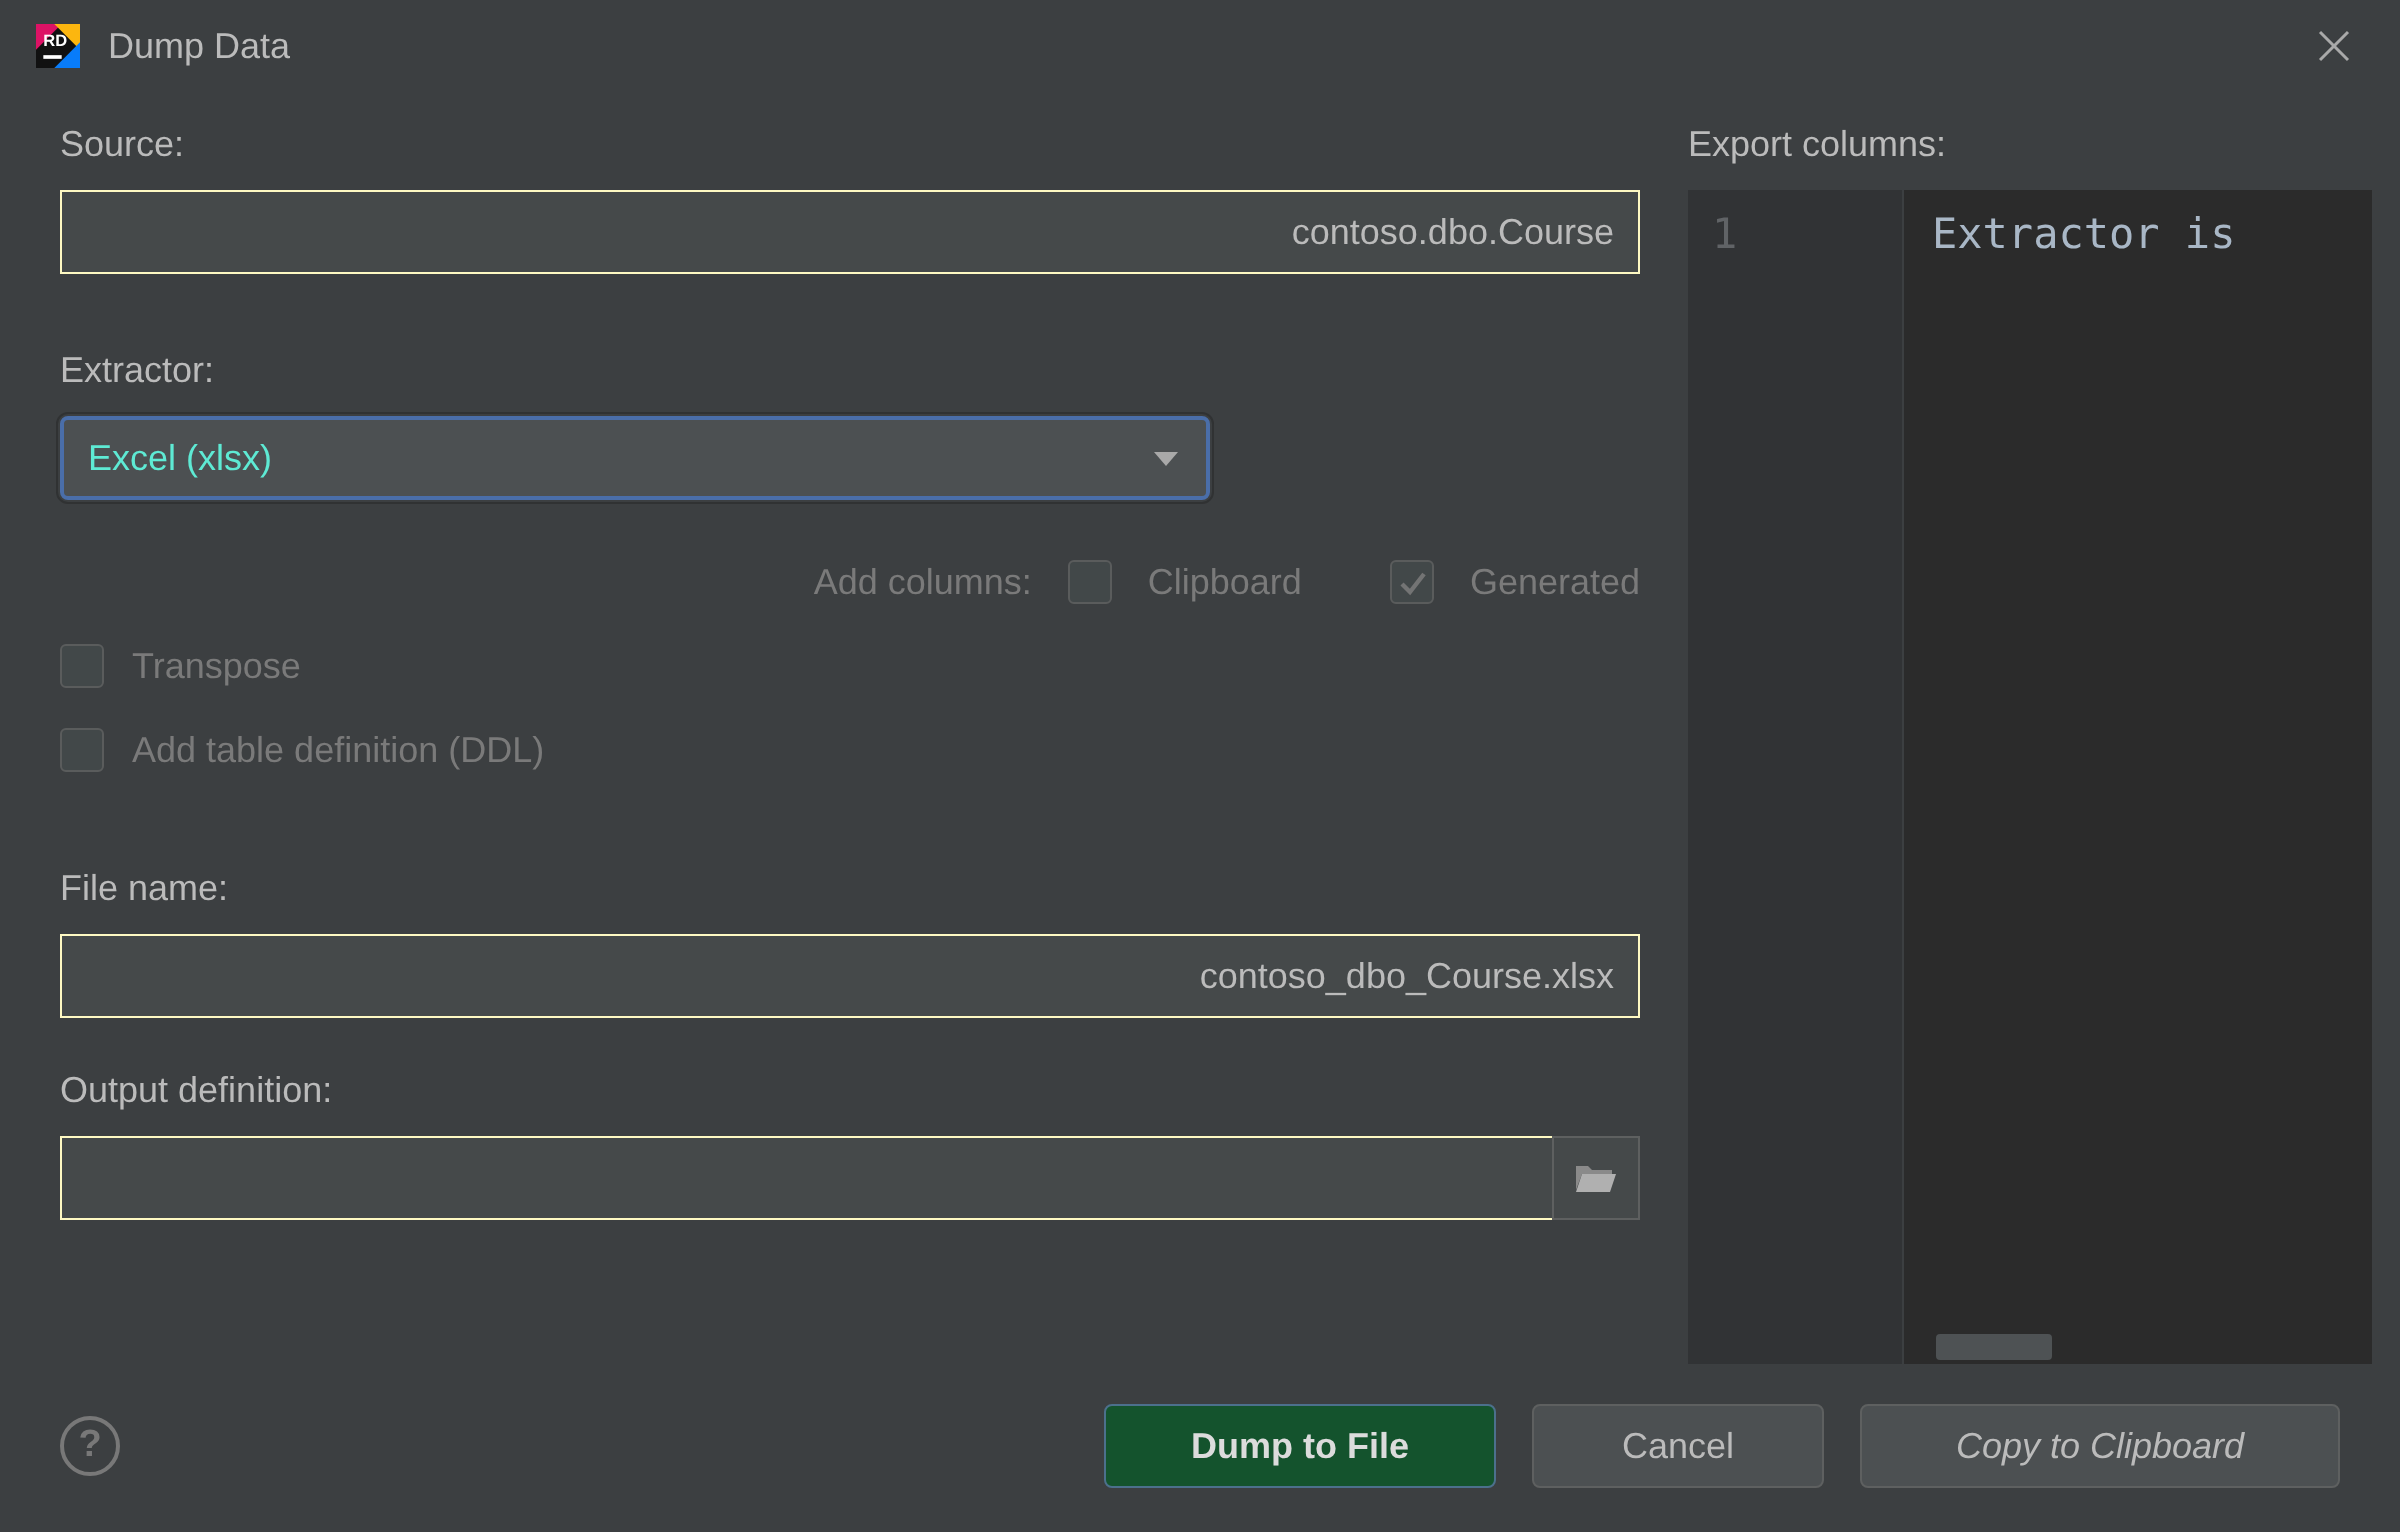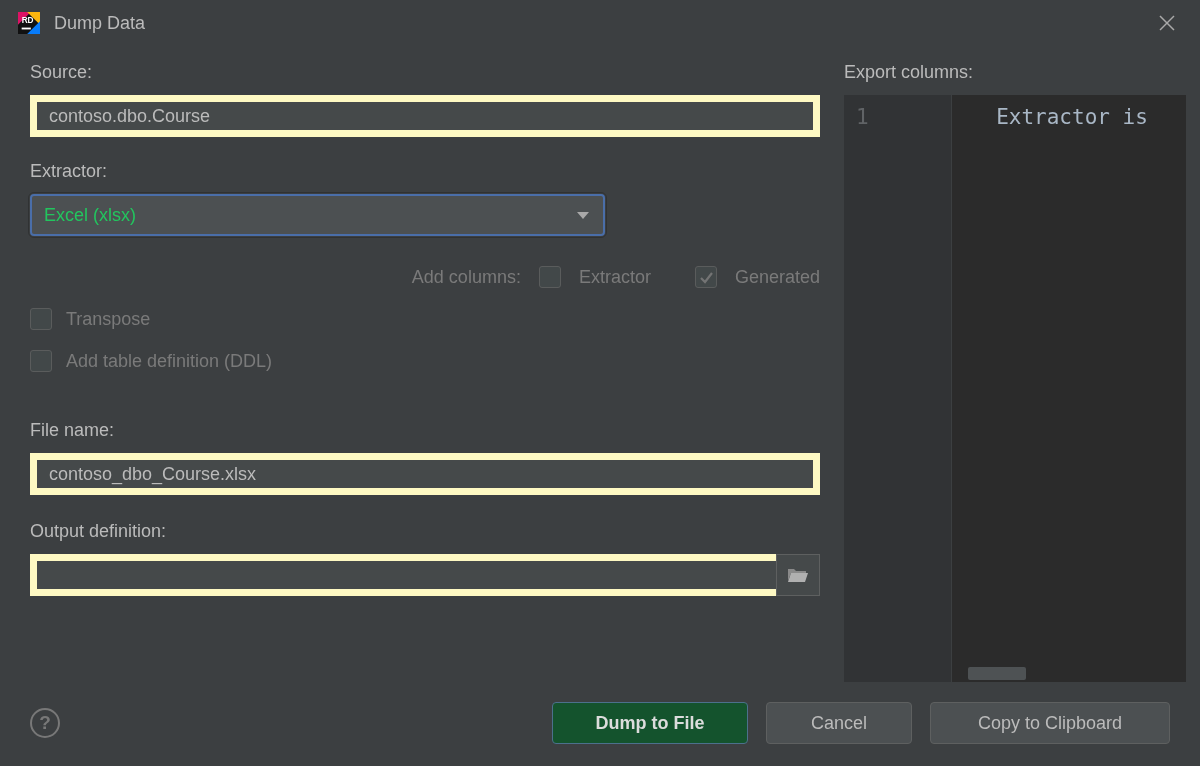--- a/index.html
+++ b/index.html
@@ -59,56 +59,57 @@
 
   .field-label {
     font-size: 18px;
     color: #bbbbbb;
     margin-bottom: 12px;
   }
   .text-input {
     width: 100%;
     height: 42px;
     background: #45494a;
-    border: 7px solid #fef9c3;
+    border: 1px solid #fef9c3;
     color: #bbbbbb;
     font-size: 18px;
     padding: 0 12px;
     outline: none;
     font-family: inherit;
+    text-align: right;
   }
   .text-input.empty { background: #45494a; }
   .select-wrap {
     width: 575px;
     position: relative;
   }
   .select-box {
     width: 100%;
     height: 42px;
     background: #4c5052;
     border: 2px solid #4a6ea9;
     border-radius: 4px;
-    color: #22c55e;
+    color: #5eead4;
     font-size: 18px;
     padding: 0 40px 0 12px;
     display: flex;
     align-items: center;
     cursor: pointer;
     outline: 1px solid #303233;
     outline-offset: 1px;
   }
   .select-caret {
     position: absolute;
     right: 16px; top: 50%;
     transform: translateY(-50%);
     color: #a9a9a9;
     pointer-events: none;
   }
 
-  .row-gap-1 { margin-top: 24px; }
+  .row-gap-1 { margin-top: 38px; }
   .row-gap-2 { margin-top: 30px; }
   .row-gap-4 { margin-top: 48px; }
   .row-gap-5 { margin-top: 26px; }
 
   .inline-row {
     display: flex;
     align-items: center;
     gap: 18px;
     color: #7a7a7a;
     font-size: 18px;
@@ -166,21 +167,20 @@
     color: #606366;
     padding: 10px 14px 0 12px;
     text-align: left;
     font-size: 21px;
     border-right: 1px solid #3c3f41;
   }
   .editor-body {
     flex: 1;
     padding: 10px 8px 11px 14px;
     white-space: nowrap;
-    text-align: center;
   }
   .scroll-thumb-h {
     position: absolute;
     bottom: 2px;
     left: 124px;
     width: 58px;
     height: 13px;
     background: #4e5254;
     border-radius: 2px;
   }
@@ -214,21 +214,21 @@
     cursor: pointer;
   }
   .btn.primary {
     background: #14532d;
     border-color: #4c708c;
     color: #dcdcdc;
     font-weight: 600;
   }
   .btn.wide-1 { min-width: 196px; }
   .btn.wide-2 { min-width: 146px; }
-  .btn.wide-3 { min-width: 240px; }
+  .btn.wide-3 { min-width: 240px; font-style: italic; }
 </style>
 </head>
 <body>
 
 <div class="dialog">
 
   <div class="titlebar">
     <span class="logo">
       <svg width="24" height="24" viewBox="0 0 24 24">
         <rect x="0" y="0" width="24" height="24" fill="#111"></rect>
@@ -263,21 +263,21 @@
         <span class="select-caret">
           <svg width="12" height="8" viewBox="0 0 12 8">
               <polygon points="0,0 12,0 6,7" fill="#a9a9a9"></polygon>
             </svg>
         </span>
       </div>
 
       <div class="inline-row row-gap-2">
         <span>Add columns:</span>
         <span class="checkbox disabled"></span>
-        <span>Extractor</span>
+        <span>Clipboard</span>
         <span style="width:8px"></span>
         <span class="checkbox disabled">
           <svg class="check-mark" width="16" height="16" viewBox="0 0 16 16">
             <polyline points="3,9 7,13 14,4" fill="none" stroke="#7a7a7a" stroke-width="2.2"></polyline>
           </svg>
         </span>
         <span>Generated</span>
       </div>
 
       <div class="cb-row">

